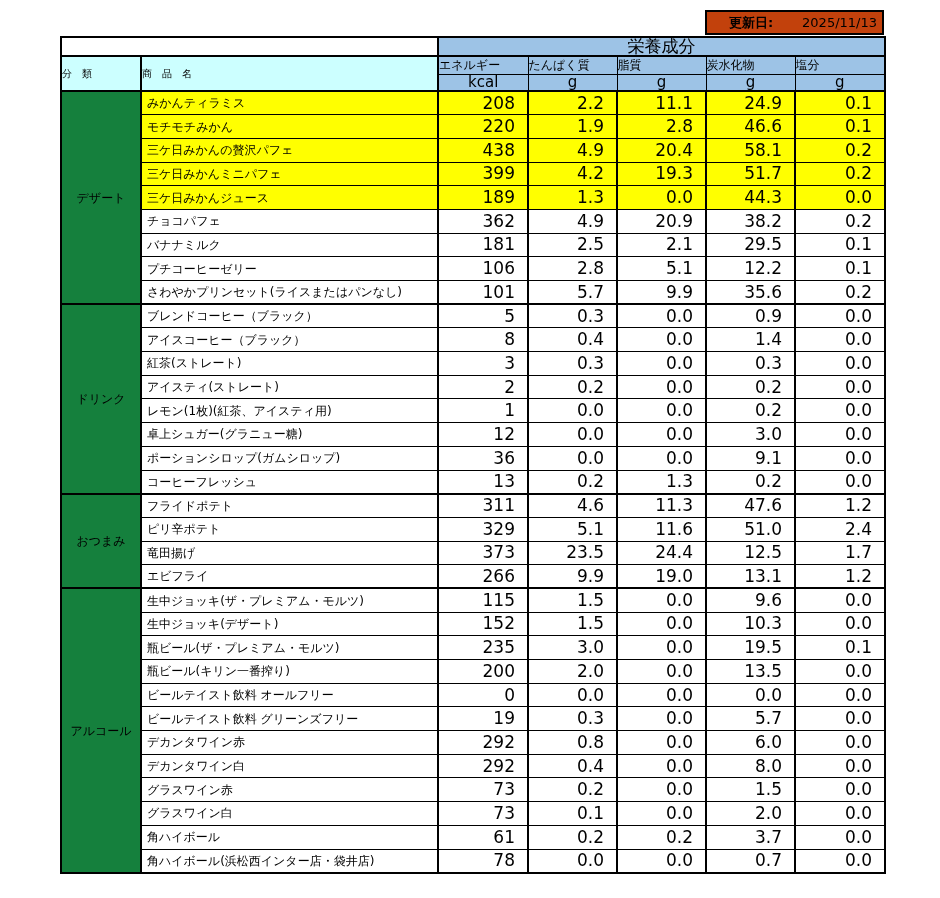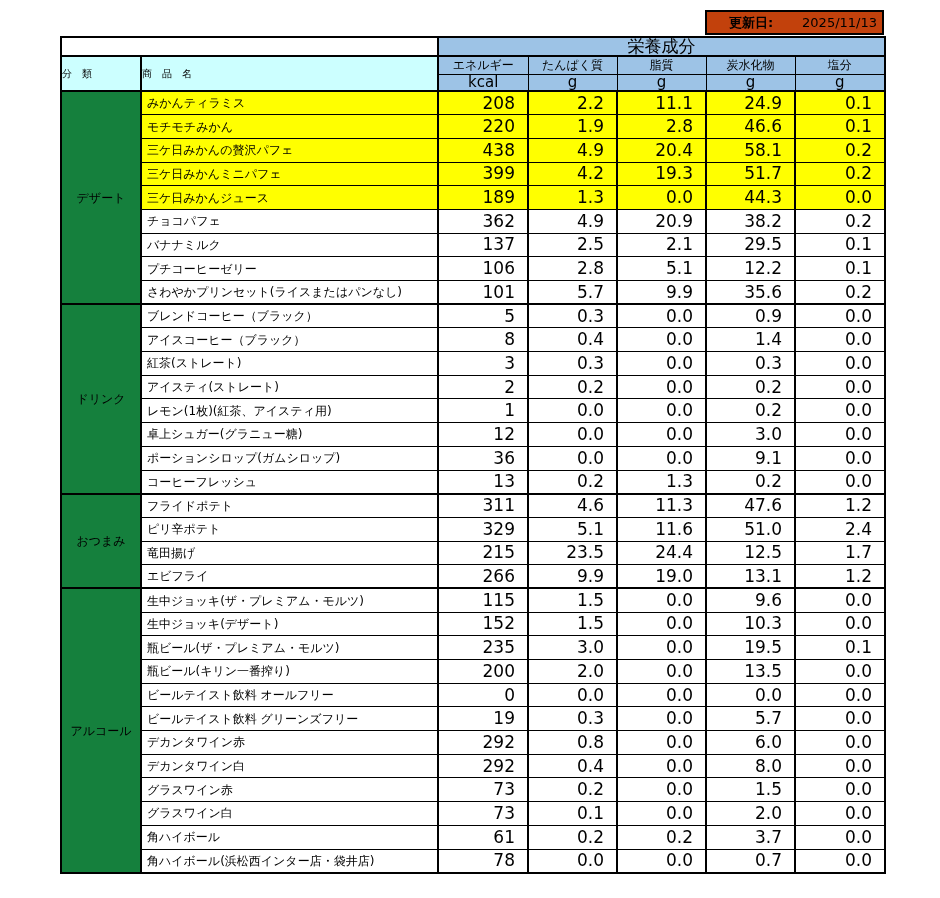--- a/index.html
+++ b/index.html
@@ -27,21 +27,21 @@
   .group-head {
     background:var(--blue); border:2px solid #000;
     font-size:17px; text-align:center; height:16px; line-height:1;
   }
   .cat-head, .prod-head {
     background:var(--cyan); border:2px solid #000;
     font-size:10px; text-align:left;
   }
   .nut-head {
     background:var(--blue); border:1px solid #000; border-top:2px solid #000;
-    font-size:12px; text-align:center; height:18px; line-height:1;margin-left:11px;
+    font-size:12px; text-align:left; height:18px; line-height:1;margin-left:11px;
   }
   .unit-head {
     background:var(--blue); border:1px solid #000;
     font-size:15px; text-align:center; height:17px; line-height:1;margin-top:37px;
   }
   tbody tr { height:23.7px; }
   tbody td { line-height:1; background:#fff; }
   td.category {
     border:2px solid #000; font-size:12px; text-align:center; background:#15803d;
   }
@@ -141,21 +141,21 @@
       <tr>
         <td class="product">チョコパフェ</td>
         <td class="val">362</td>
         <td class="val">4.9</td>
         <td class="val">20.9</td>
         <td class="val">38.2</td>
         <td class="val">0.2</td>
       </tr>
       <tr>
         <td class="product">バナナミルク</td>
-        <td class="val">137</td>
+        <td class="val">181</td>
         <td class="val">2.5</td>
         <td class="val">2.1</td>
         <td class="val">29.5</td>
         <td class="val">0.1</td>
       </tr>
       <tr>
         <td class="product">プチコーヒーゼリー</td>
         <td class="val">106</td>
         <td class="val">2.8</td>
         <td class="val">5.1</td>
@@ -247,21 +247,21 @@
       <tr>
         <td class="product">ピリ辛ポテト</td>
         <td class="val">329</td>
         <td class="val">5.1</td>
         <td class="val">11.6</td>
         <td class="val">51.0</td>
         <td class="val">2.4</td>
       </tr>
       <tr>
         <td class="product">竜田揚げ</td>
-        <td class="val">215</td>
+        <td class="val">373</td>
         <td class="val">23.5</td>
         <td class="val">24.4</td>
         <td class="val">12.5</td>
         <td class="val">1.7</td>
       </tr>
       <tr>
         <td class="product">エビフライ</td>
         <td class="val">266</td>
         <td class="val">9.9</td>
         <td class="val">19.0</td>

